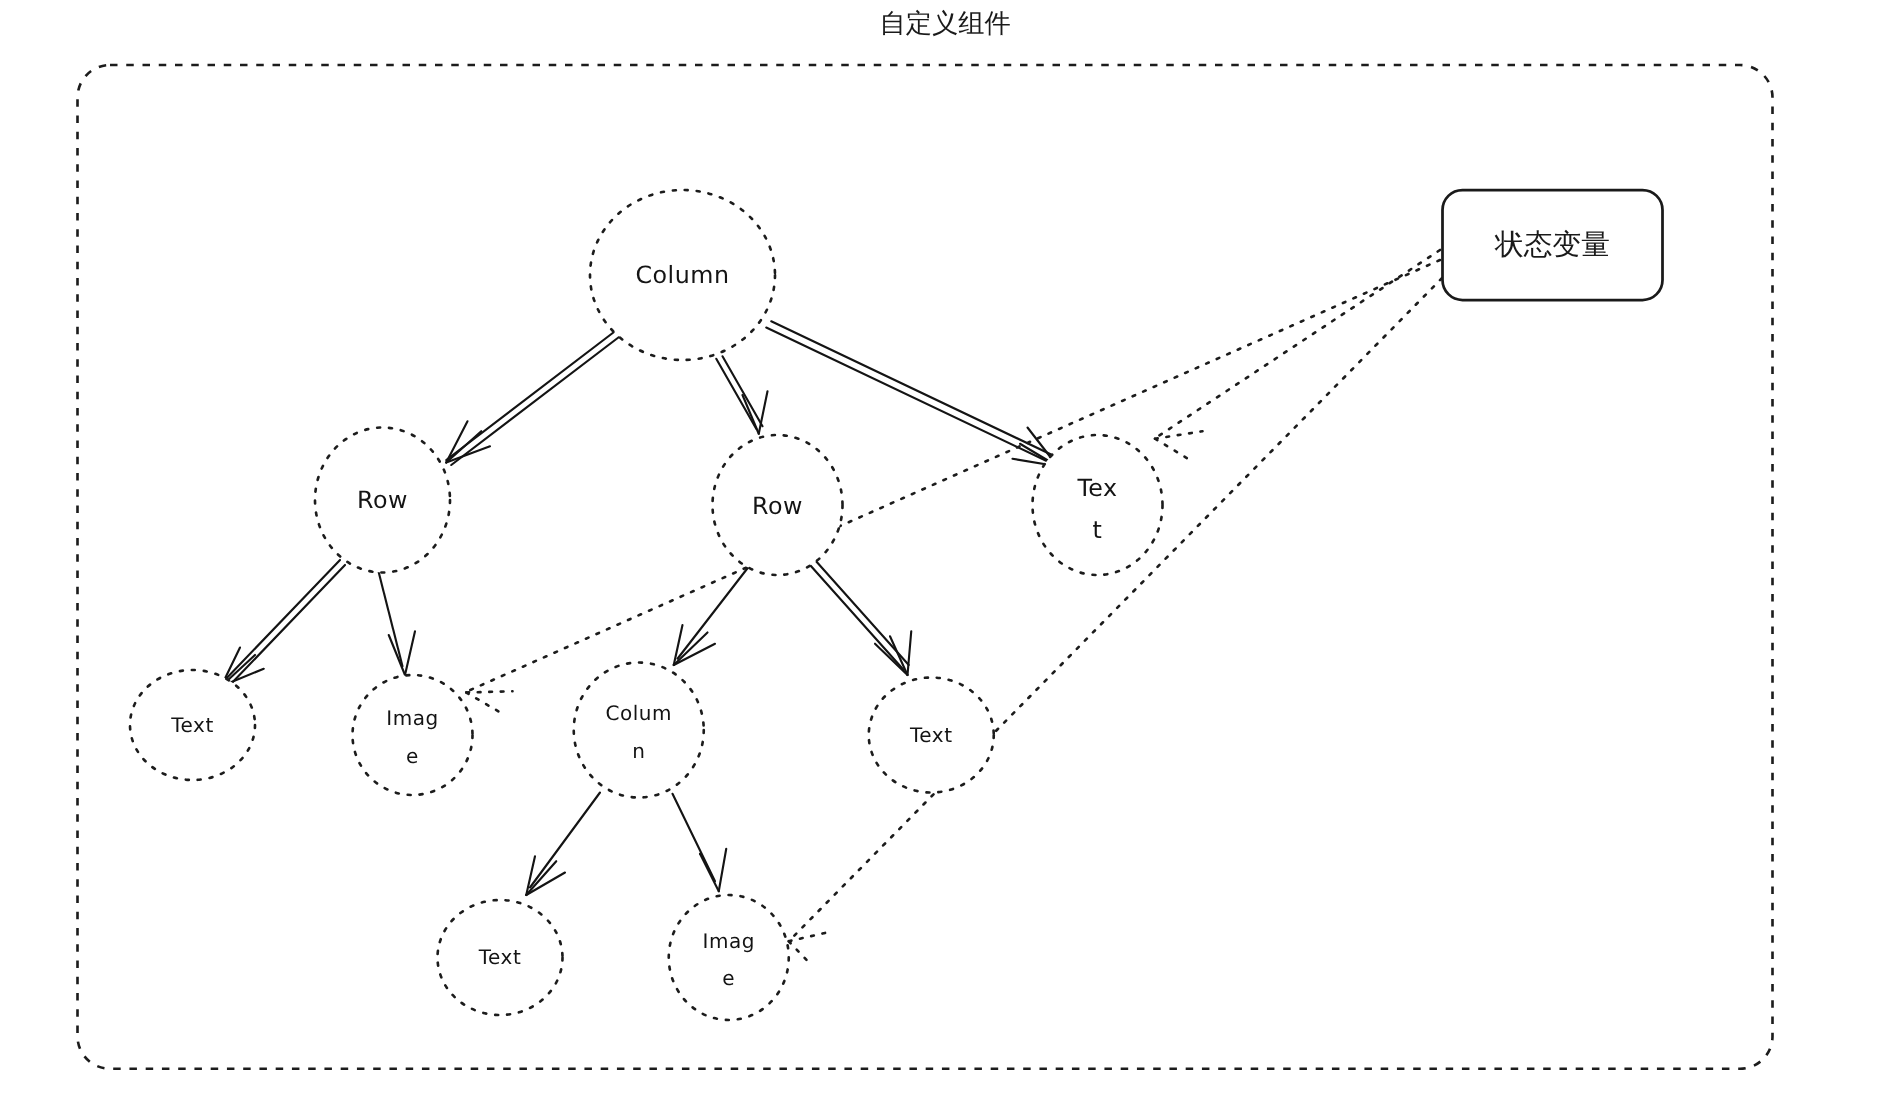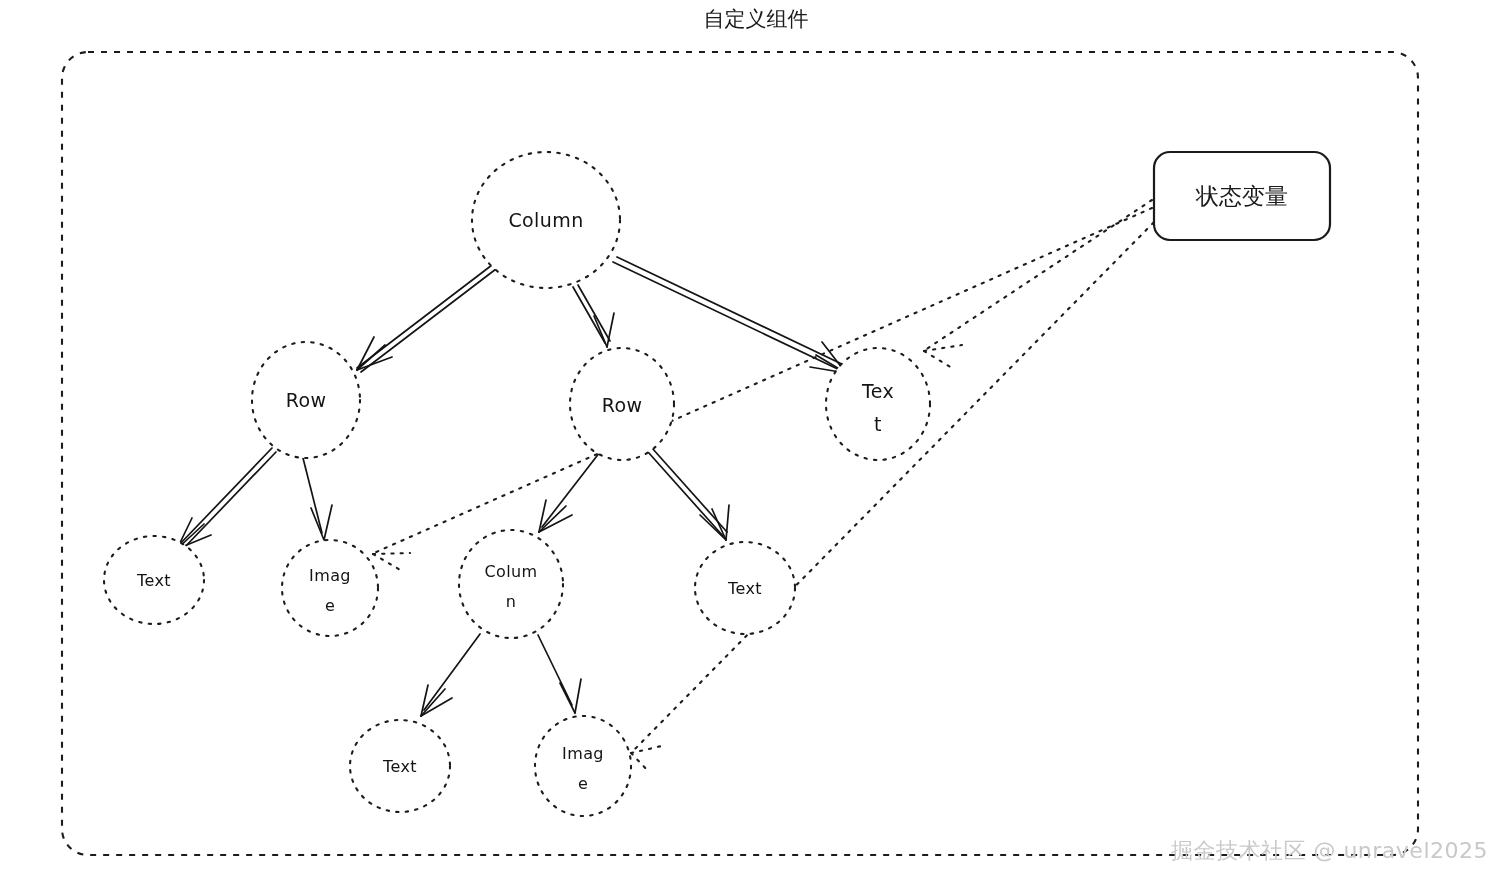--- a/index.html
+++ b/index.html
@@ -251,15 +251,14 @@
     </g>
 
     <g>
       <ellipse class="node-ellipse" cx="583" cy="766" rx="48" ry="50"></ellipse>
       <text class="node-label small" x="583" y="754">Imag</text>
       <text class="node-label small" x="583" y="784">e</text>
     </g>
 
   </svg>
 
-  <div class="watermark-text">掘金技术社区 @ unravel2025</div>
 
 </div>
 
 </body></html>

